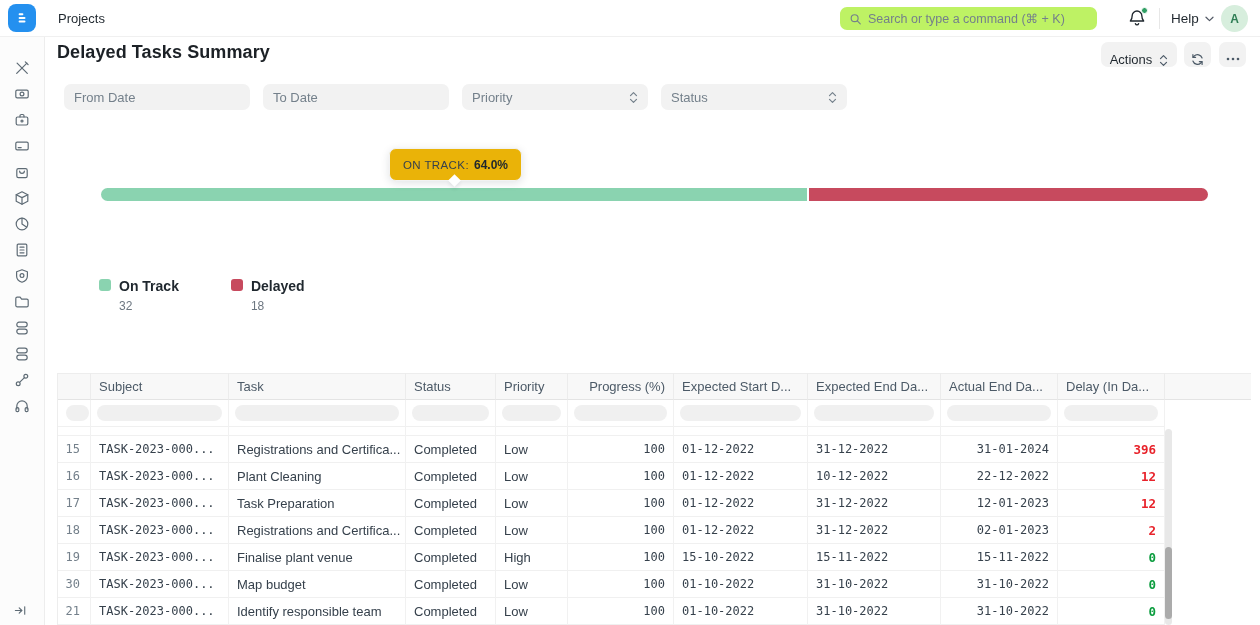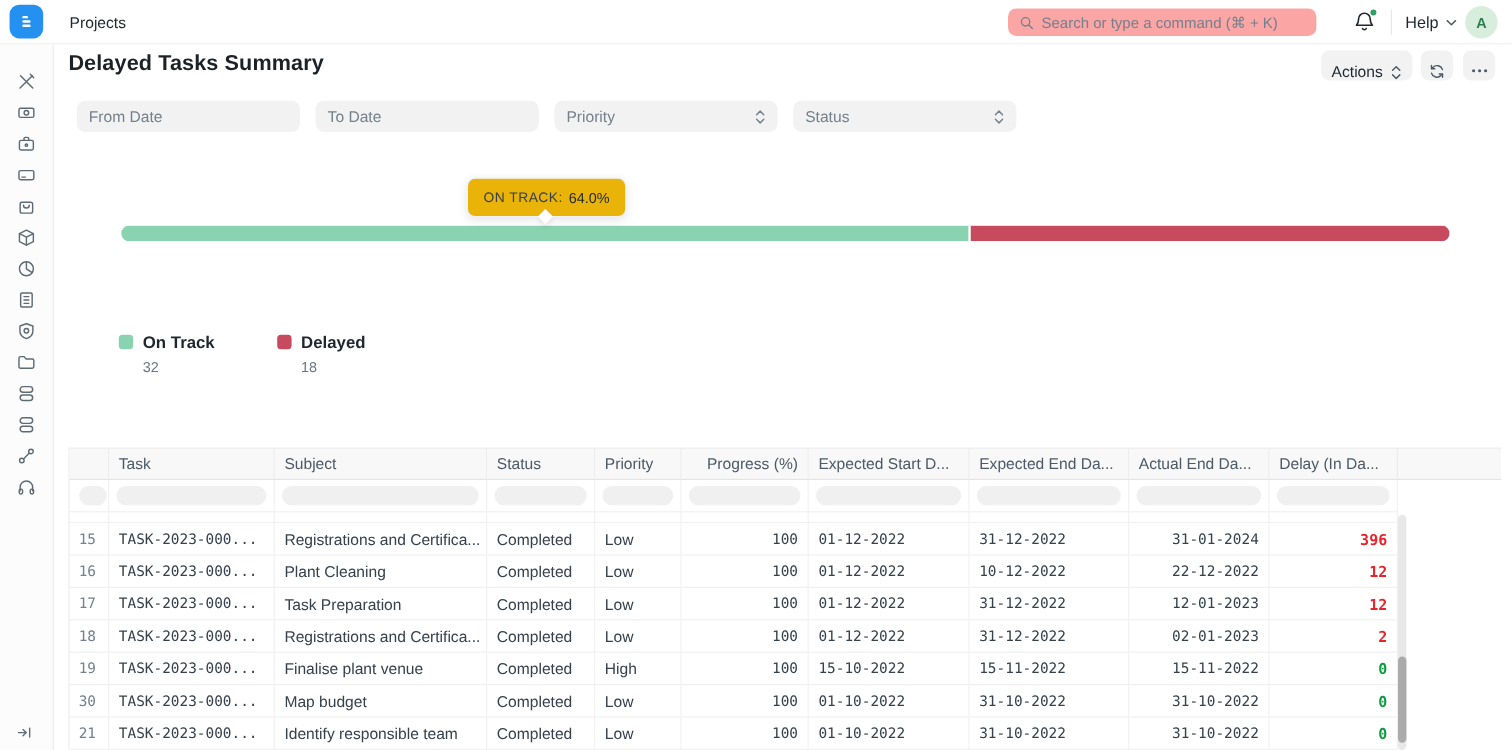--- a/index.html
+++ b/index.html
@@ -8,21 +8,21 @@
     position:relative; overflow:hidden; background:#fff;
     font-family:"Liberation Sans", sans-serif; color:#1f272e;
   }
   svg { display:block; }
   .si { stroke:#5e6b75; stroke-width:1.2; fill:none; stroke-linecap:round; stroke-linejoin:round; }
 
   
   .navbar { position:absolute; left:0; top:0; width:1260px; height:37px; background:#fff; border-bottom:1px solid #f0f0f0; z-index:30; }
   .logo { position:absolute; left:8px; top:4px; width:28px; height:28px; background:#2490ef; border-radius:8px; display:flex; align-items:center; justify-content:center; cursor:pointer; }
   .breadcrumb { position:absolute; left:58px; top:0; height:37px; display:flex; align-items:center; font-size:13px; color:#1f272e; cursor:pointer; }
-  .searchbar { position:absolute; left:840px; top:7px; width:257px; height:23px; background:#fca5a5; border-radius:7px; display:flex; align-items:center; padding:0 9px; }
+  .searchbar { position:absolute; left:840px; top:7px; width:257px; height:23px; background:#bef264; border-radius:7px; display:flex; align-items:center; padding:0 9px; }
   .searchbar input { border:none; outline:none; background:transparent; font-family:"Liberation Sans",sans-serif; font-size:12.5px; color:#4c5a67; width:100%; margin-left:6px; }
   .searchbar input::placeholder { color:#74808b; }
   .bell-wrap { position:absolute; left:1128px; top:9px; width:18px; height:18px; cursor:pointer; }
   .bell-dot { position:absolute; top:-2px; right:-2px; width:7px; height:7px; border-radius:50%; background:#2f9e63; border:1.5px solid #fff; }
   .nav-divider { position:absolute; left:1159px; top:8px; width:1px; height:21px; background:#e7e7e7; }
   .help { position:absolute; left:1171px; top:0; height:37px; display:flex; align-items:center; gap:6px; font-size:13.5px; color:#1f272e; cursor:pointer; }
   .avatar { position:absolute; left:1221px; top:5px; width:27px; height:27px; border-radius:50%; background:#d7eedd; color:#2e7d54; font-size:12px; font-weight:bold; display:flex; align-items:center; justify-content:center; cursor:pointer; }
 
   
   .sidebar { position:absolute; left:0; top:37px; width:45px; height:588px; background:#fcfcfc; border-right:1px solid #ededed; z-index:20; }
@@ -41,21 +41,21 @@
   .filter { position:absolute; top:84px; height:26px; width:186px; background:#f2f2f2; border-radius:7px; display:flex; align-items:center; padding:0 10px; }
   .filter input { border:none; outline:none; background:transparent; width:100%; font-family:"Liberation Sans",sans-serif; font-size:13px; color:#4c5a67; }
   .filter input::placeholder { color:#74808b; }
   .filter .sel-label { flex:1; font-size:13px; color:#74808b; }
   .f1 { left:64px; } .f2 { left:263px; } .f3 { left:462px; cursor:pointer; } .f4 { left:661px; cursor:pointer; }
 
   
   .tooltip { position:absolute; left:389px; top:148px; width:133px; height:33px; background:#eab308; border:1px solid #f2f2f2; border-radius:7px; box-shadow:0 2px 8px rgba(25,39,52,.13); display:flex; align-items:center; justify-content:center; gap:5px; z-index:10; }
   .tooltip::after { content:""; position:absolute; left:60px; bottom:-5px; width:9px; height:9px; background:#fff; transform:rotate(45deg); box-shadow:2px 2px 4px rgba(25,39,52,.08); }
   .tt-label { font-size:11.5px; font-weight:normal; letter-spacing:.4px; color:#36414c; }
-  .tt-value { font-size:12px; font-weight:normal; color:#1f272e; }
+  .tt-value { font-size:12px; font-weight:bold; color:#1f272e; }
   .pbar { position:absolute; left:101px; top:188px; width:1107px; height:13px; border-radius:7px; overflow:hidden; display:flex; }
   .pseg { height:100%; }
   .pseg.first { border-right:2px solid #fff; }
   .legend { position:absolute; left:99px; top:277px; display:flex; gap:52px; }
   .legend-item { display:flex; gap:8px; }
   .swatch { width:12px; height:12px; border-radius:3px; margin-top:2px; }
   .legend-label { font-size:14px; font-weight:bold; color:#1f272e; }
   .legend-count { font-size:12px; color:#6c7680; margin-top:4px; }
 
   
@@ -298,22 +298,22 @@
       <span class="legend-label">Delayed</span>
       <div class="legend-count">18</div>
     </span>
   </div>
 </div>
 
 <div class="dtable">
 
   <div class="trow">
     <div class="th nb"></div>
+    <div class="th">Subject</div>
     <div class="th">Task</div>
-    <div class="th">Subject</div>
     <div class="th">Status</div>
     <div class="th">Priority</div>
     <div class="th right">Progress (%)</div>
     <div class="th">Expected Start D...</div>
     <div class="th">Expected End Da...</div>
     <div class="th">Actual End Da...</div>
     <div class="th">Delay (In Da...</div>
     <div class="th fill"></div>
   </div>
 

